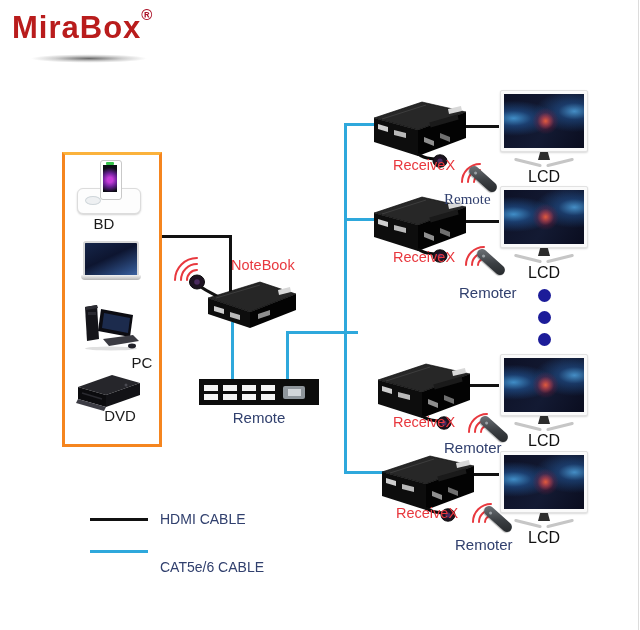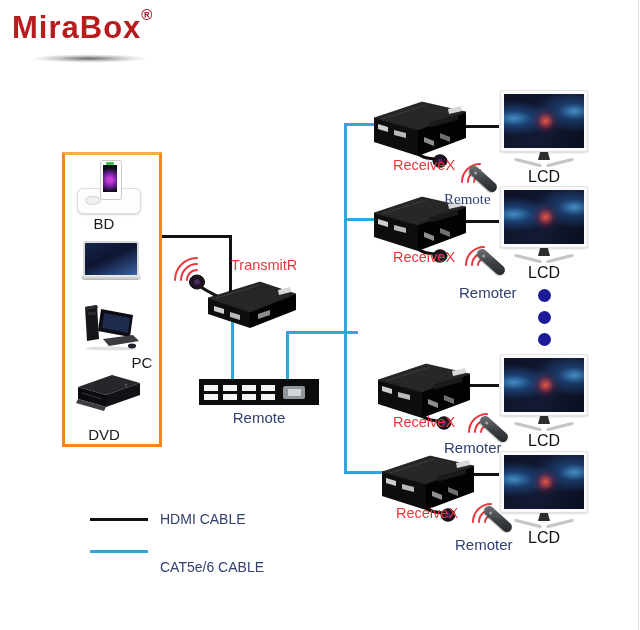--- a/index.html
+++ b/index.html
@@ -185,26 +185,26 @@
   <div class="dev-label" style="top:354px;margin-left:38px;">PC</div>
 
   <svg class="abs z3" style="left:74px;top:371px;" width="70" height="42" viewBox="0 0 70 42">
     <polygon points="4,16 38,4 66,12 32,24" fill="#26262b"></polygon>
     <polygon points="4,16 32,24 32,36 4,28" fill="#0b0b0e"></polygon>
     <polygon points="32,24 66,12 66,24 32,36" fill="#121216"></polygon>
     <polygon points="4,28 32,36 30,40 2,32" fill="#3c3c44"></polygon>
     <line x1="8" y1="22" x2="28" y2="28" stroke="#2a2a30" stroke-width="1.5"></line>
     <circle cx="52" cy="14" r="1.5" fill="#4a4a52"></circle>
   </svg>
-  <div class="dev-label" style="top:426px;">DVD</div>
+  <div class="dev-label" style="top:407px;margin-left:16px;">DVD</div>
 
   <svg class="abs z2" style="left:164px;top:234px;" width="132" height="96" viewBox="0 0 132 96">
     <use href="#txbox"></use>
   </svg>
-  <div class="lbl-red" style="left:231px;top:257px;">TransmitR</div>
+  <div class="lbl-red" style="left:231px;top:257px;">NoteBook</div>
 
   <div class="switch">
     <div class="port-col">
         <div class="port"></div>
         <div class="port"></div>
       </div>
     <div class="port-col">
         <div class="port"></div>
         <div class="port"></div>
       </div>

